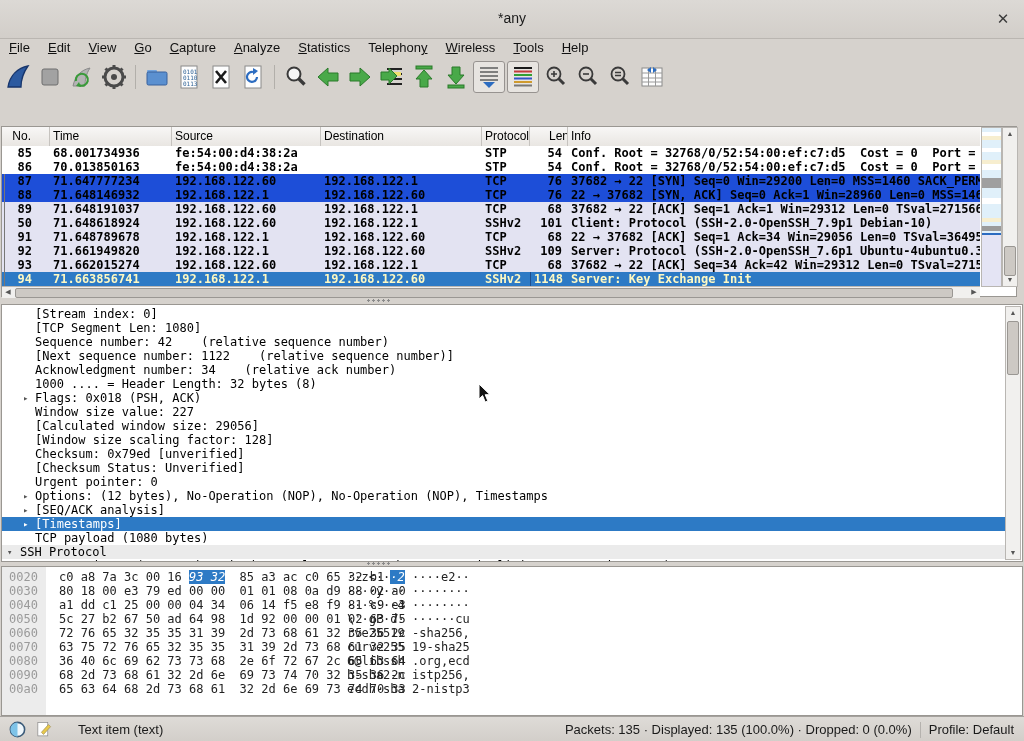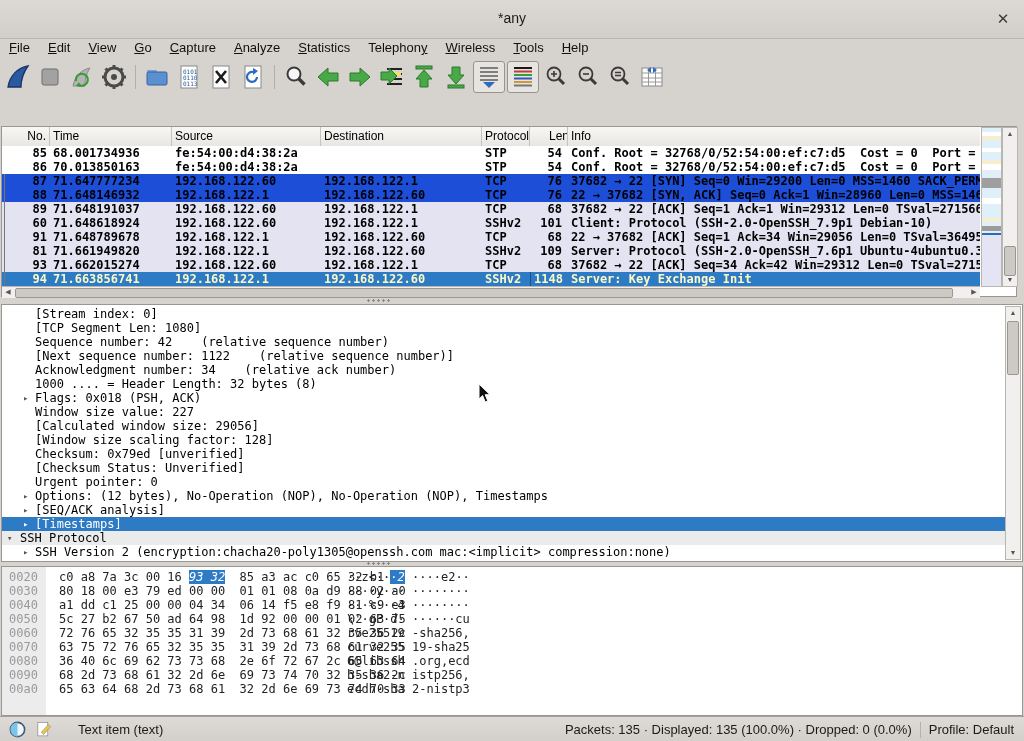--- a/index.html
+++ b/index.html
@@ -50,21 +50,21 @@
   .hcell{font-size:12px;color:#000;padding:2px 0 0 3px;border-right:1px solid #c6c3bf;
      box-sizing:border-box;overflow:hidden;white-space:nowrap;flex:none;}
   #packet-rows{position:absolute;top:19px;left:0;width:978px;height:140px;overflow:hidden;}
   .prow{display:flex;height:14px;line-height:14px;font-family:"DejaVu Sans Mono",monospace;
      font-size:12px;white-space:pre;color:#000;font-weight:bold;}
   .prow.white{background:#fff}
   .prow.gray{background:#1d4ed8}
   .prow.lavender{background:#e3e3f2}
   .prow.selected{background:#2d7ac5;color:#fef9c3}
   .pcell{flex:none;overflow:hidden;padding:0 0 0 3px;box-sizing:border-box;}
-  .c0{width:48px;text-align:right;padding-right:3px;padding-left:0;}
+  .c0{width:48px;text-align:right;padding-right:18px;padding-left:0;}
   .c1{width:122px}.c2{width:149px}.c3{width:161px}.c4{width:48px}
   .c5{width:38px;text-align:right;padding-right:6px;}
   .c6{flex:1}
   .prow.selected .c5{border-left:1px solid rgba(0,0,40,.35)}
   #conv-bracket{position:absolute;left:2px;top:47px;width:1px;height:112px;background:#777;}
   #minimap{position:absolute;top:0;left:979px;width:21px;height:160px;border:1px solid #b9b6b2;box-sizing:border-box;
     background:linear-gradient(180deg,
       #e0f0fa 0 4px,#fff 4px 8px,#f7eecf 8px 12px,#e0f0fa 12px 20px,#fff 20px 24px,
       #e0f0fa 24px 32px,#f7eecf 32px 36px,#fff 36px 42px,#e0f0fa 42px 50px,
       #9f9f9f 50px 60px,#e0f0fa 60px 70px,#fff 70px 76px,#e0f0fa 76px 90px,
@@ -335,23 +335,23 @@
     <div class="hcell c4">Protocol</div>
     <div class="hcell c5" style="text-align:left;padding-left:19px">Length</div>
     <div class="hcell c6" style="border-right:none">Info</div>
   </div>
   <div id="packet-rows">
       <div class="prow white"><div class="pcell c0">85</div><div class="pcell c1">68.001734936</div><div class="pcell c2">fe:54:00:d4:38:2a</div><div class="pcell c3"></div><div class="pcell c4">STP</div><div class="pcell c5">54</div><div class="pcell c6">Conf. Root = 32768/0/52:54:00:ef:c7:d5  Cost = 0  Port = 0x8002</div></div>
       <div class="prow white"><div class="pcell c0">86</div><div class="pcell c1">70.013850163</div><div class="pcell c2">fe:54:00:d4:38:2a</div><div class="pcell c3"></div><div class="pcell c4">STP</div><div class="pcell c5">54</div><div class="pcell c6">Conf. Root = 32768/0/52:54:00:ef:c7:d5  Cost = 0  Port = 0x8002</div></div>
       <div class="prow gray"><div class="pcell c0">87</div><div class="pcell c1">71.647777234</div><div class="pcell c2">192.168.122.60</div><div class="pcell c3">192.168.122.1</div><div class="pcell c4">TCP</div><div class="pcell c5">76</div><div class="pcell c6">37682 → 22 [SYN] Seq=0 Win=29200 Len=0 MSS=1460 SACK_PERM=1</div></div>
       <div class="prow gray"><div class="pcell c0">88</div><div class="pcell c1">71.648146932</div><div class="pcell c2">192.168.122.1</div><div class="pcell c3">192.168.122.60</div><div class="pcell c4">TCP</div><div class="pcell c5">76</div><div class="pcell c6">22 → 37682 [SYN, ACK] Seq=0 Ack=1 Win=28960 Len=0 MSS=1460</div></div>
       <div class="prow lavender"><div class="pcell c0">89</div><div class="pcell c1">71.648191037</div><div class="pcell c2">192.168.122.60</div><div class="pcell c3">192.168.122.1</div><div class="pcell c4">TCP</div><div class="pcell c5">68</div><div class="pcell c6">37682 → 22 [ACK] Seq=1 Ack=1 Win=29312 Len=0 TSval=2715664</div></div>
-      <div class="prow lavender"><div class="pcell c0">60</div><div class="pcell c1">71.648618924</div><div class="pcell c2">192.168.122.60</div><div class="pcell c3">192.168.122.1</div><div class="pcell c4">SSHv2</div><div class="pcell c5">101</div><div class="pcell c6">Client: Protocol (SSH-2.0-OpenSSH_7.9p1 Debian-10)</div></div>
+      <div class="prow lavender"><div class="pcell c0">50</div><div class="pcell c1">71.648618924</div><div class="pcell c2">192.168.122.60</div><div class="pcell c3">192.168.122.1</div><div class="pcell c4">SSHv2</div><div class="pcell c5">101</div><div class="pcell c6">Client: Protocol (SSH-2.0-OpenSSH_7.9p1 Debian-10)</div></div>
       <div class="prow lavender"><div class="pcell c0">91</div><div class="pcell c1">71.648789678</div><div class="pcell c2">192.168.122.1</div><div class="pcell c3">192.168.122.60</div><div class="pcell c4">TCP</div><div class="pcell c5">68</div><div class="pcell c6">22 → 37682 [ACK] Seq=1 Ack=34 Win=29056 Len=0 TSval=364955</div></div>
-      <div class="prow lavender"><div class="pcell c0">81</div><div class="pcell c1">71.661949820</div><div class="pcell c2">192.168.122.1</div><div class="pcell c3">192.168.122.60</div><div class="pcell c4">SSHv2</div><div class="pcell c5">109</div><div class="pcell c6">Server: Protocol (SSH-2.0-OpenSSH_7.6p1 Ubuntu-4ubuntu0.3</div></div>
+      <div class="prow lavender"><div class="pcell c0">92</div><div class="pcell c1">71.661949820</div><div class="pcell c2">192.168.122.1</div><div class="pcell c3">192.168.122.60</div><div class="pcell c4">SSHv2</div><div class="pcell c5">109</div><div class="pcell c6">Server: Protocol (SSH-2.0-OpenSSH_7.6p1 Ubuntu-4ubuntu0.3</div></div>
       <div class="prow lavender"><div class="pcell c0">93</div><div class="pcell c1">71.662015274</div><div class="pcell c2">192.168.122.60</div><div class="pcell c3">192.168.122.1</div><div class="pcell c4">TCP</div><div class="pcell c5">68</div><div class="pcell c6">37682 → 22 [ACK] Seq=34 Ack=42 Win=29312 Len=0 TSval=27156</div></div>
       <div class="prow selected"><div class="pcell c0">94</div><div class="pcell c1">71.663856741</div><div class="pcell c2">192.168.122.1</div><div class="pcell c3">192.168.122.60</div><div class="pcell c4">SSHv2</div><div class="pcell c5">1148</div><div class="pcell c6">Server: Key Exchange Init</div></div>
     </div>
   <div id="conv-bracket"></div>
   <div id="minimap"></div>
   <div id="plist-vscroll" class="vscroll">
     <div class="sb-arrow" style="top:0">▲</div>
     <div class="sb-thumb" style="top:118px;height:28px"></div>
     <div class="sb-arrow" style="bottom:0">▼</div>
   </div>
@@ -377,20 +377,21 @@
       <div class="dline lvl2"><div class="arrow">▸</div><span>Flags: 0x018 (PSH, ACK)</span></div>
       <div class="dline lvl2"><div class="arrow"></div><span>Window size value: 227</span></div>
       <div class="dline lvl2"><div class="arrow"></div><span>[Calculated window size: 29056]</span></div>
       <div class="dline lvl2"><div class="arrow"></div><span>[Window size scaling factor: 128]</span></div>
       <div class="dline lvl2"><div class="arrow"></div><span>Checksum: 0x79ed [unverified]</span></div>
       <div class="dline lvl2"><div class="arrow"></div><span>[Checksum Status: Unverified]</span></div>
       <div class="dline lvl2"><div class="arrow"></div><span>Urgent pointer: 0</span></div>
       <div class="dline lvl2"><div class="arrow">▸</div><span>Options: (12 bytes), No-Operation (NOP), No-Operation (NOP), Timestamps</span></div>
       <div class="dline lvl2"><div class="arrow">▸</div><span>[SEQ/ACK analysis]</span></div>
       <div class="dline lvl2 sel"><div class="arrow">▸</div><span>[Timestamps]</span></div>
+      <div class="dline lvl2"><div class="arrow"></div><span>TCP payload (1080 bytes)</span></div>
       <div class="dline lvl1 shade"><div class="arrow">▾</div><span>SSH Protocol</span></div>
       <div class="dline lvl2"><div class="arrow">▸</div><span>SSH Version 2 (encryption:chacha20-poly1305@openssh.com mac:&lt;implicit&gt; compression:none)</span></div>
     </div>
   <div id="details-vscroll" class="vscroll">
     <div class="sb-arrow" style="top:0">▲</div>
     <div class="sb-thumb" style="top:14px;height:52px"></div>
     <div class="sb-arrow" style="bottom:0">▼</div>
   </div>
 </div>
 

